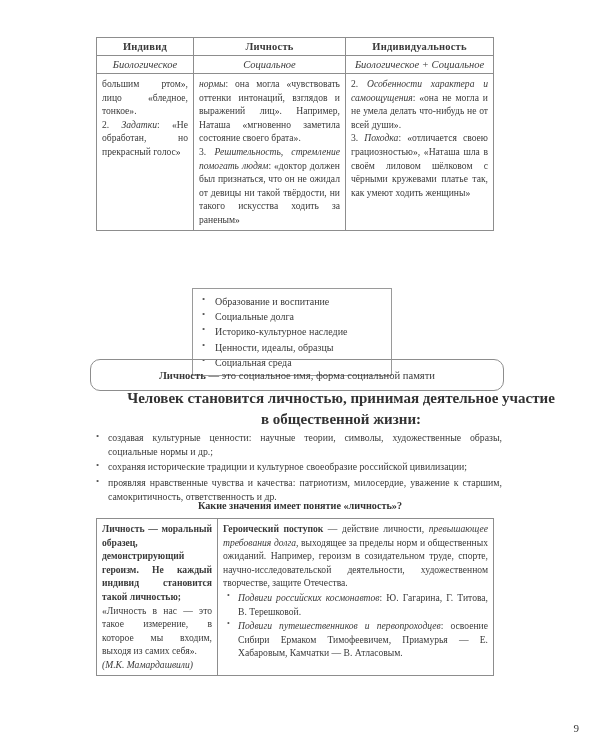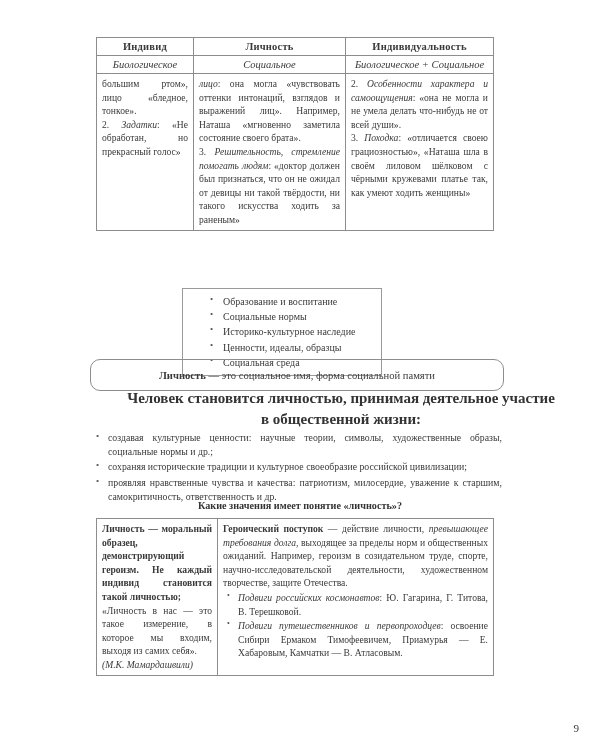--- a/index.html
+++ b/index.html
@@ -77,25 +77,25 @@
     color: #333;
     width: 100%;
     left: 0;
   }
   #question-factors { top: 270px; }
   #question-meanings { top: 500px; }
 
   
   #factors-box {
     position: absolute;
-    left: 182px;
+    left: 192px;
     top: 288px;
     width: 200px;
     border: 1px solid #9a9a9a;
-    padding: 5px 6px 5px 20px;
+    padding: 5px 6px 5px 2px;
     box-sizing: border-box;
   }
   #factors-box ul {
     margin: 0;
     padding: 0 0 0 20px;
     list-style: none;
   }
   #factors-box li {
     font-size: 10px;
     line-height: 1.52;
@@ -232,36 +232,36 @@
         <td class="sub-cell">Биологическое</td>
         <td class="sub-cell">Социальное</td>
         <td class="sub-cell">Биологическое + Социальное</td>
       </tr>
       <tr>
         <td class="body-cell">
           <p><span>большим ртом», лицо «бледное, тонкое».</span></p>
           <p><span>2. </span><span class="it">Задатки</span><span>: «Не обработан, но прекрасный голос»</span></p>
         </td>
         <td class="body-cell">
-          <p><span class="it">лицо</span><span>: она могла «чувствовать оттенки интонаций, взглядов и выражений лиц». Например, Наташа «мгновенно заметила состояние своего брата».</span></p>
+          <p><span class="it">нормы</span><span>: она могла «чувствовать оттенки интонаций, взглядов и выражений лиц». Например, Наташа «мгновенно заметила состояние своего брата».</span></p>
           <p><span>3. </span><span class="it">Решительность, стремление помогать людям</span><span>: «доктор должен был признаться, что он не ожидал от девицы ни такой твёрдости, ни такого искусства ходить за раненым»</span></p>
         </td>
         <td class="body-cell">
           <p><span>2. </span><span class="it">Особенности характера и самоощущения</span><span>: «она не могла и не умела делать что-нибудь не от всей души».</span></p>
           <p><span>3. </span><span class="it">Походка</span><span>: «отличается своею грациозностью», «Наташа шла в своём лиловом шёлковом с чёрными кружевами платье так, как умеют ходить женщины»</span></p>
         </td>
       </tr>
     </tbody>
   </table>
 
 
   <div id="factors-box">
     <ul>
       <li>Образование и воспитание</li>
-      <li>Социальные нормы</li>
+      <li>Социальные долга</li>
       <li>Историко-культурное наследие</li>
       <li>Ценности, идеалы, образцы</li>
       <li>Социальная среда</li>
     </ul>
   </div>
 
   <div id="definition-box">
     <span class="dtext"><span class="dterm">Личность</span><span> — это социальное имя, форма социальной памяти</span></span>
   </div>
 

